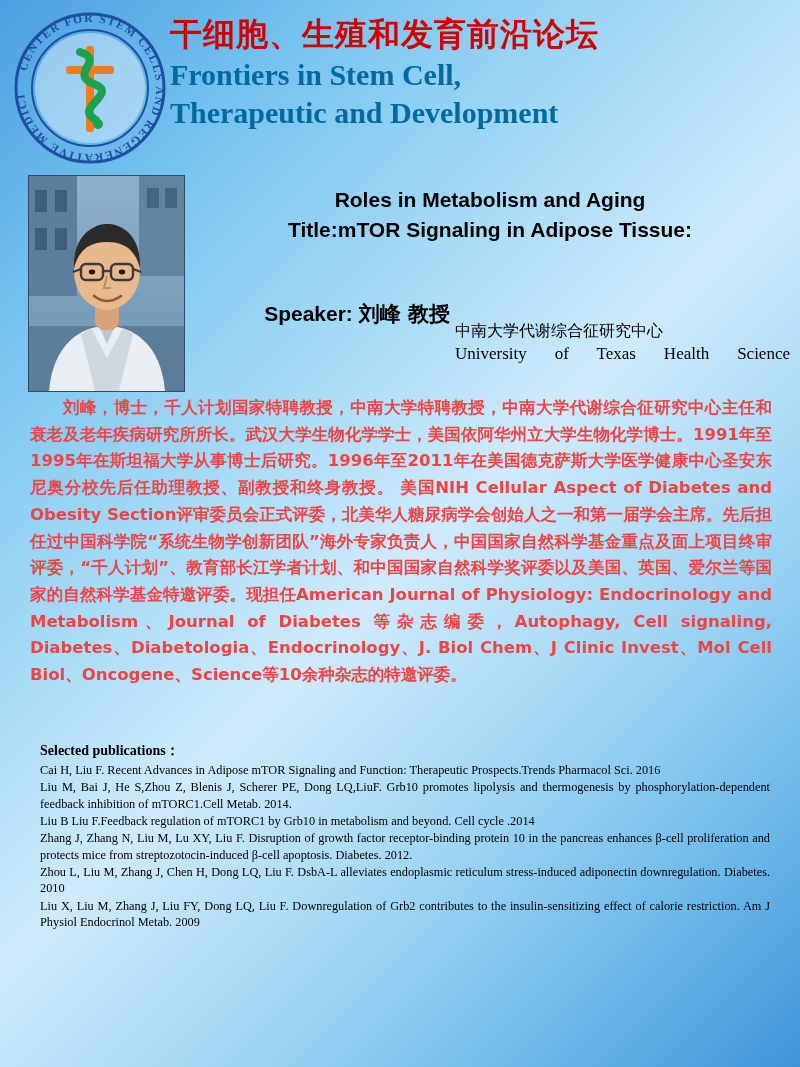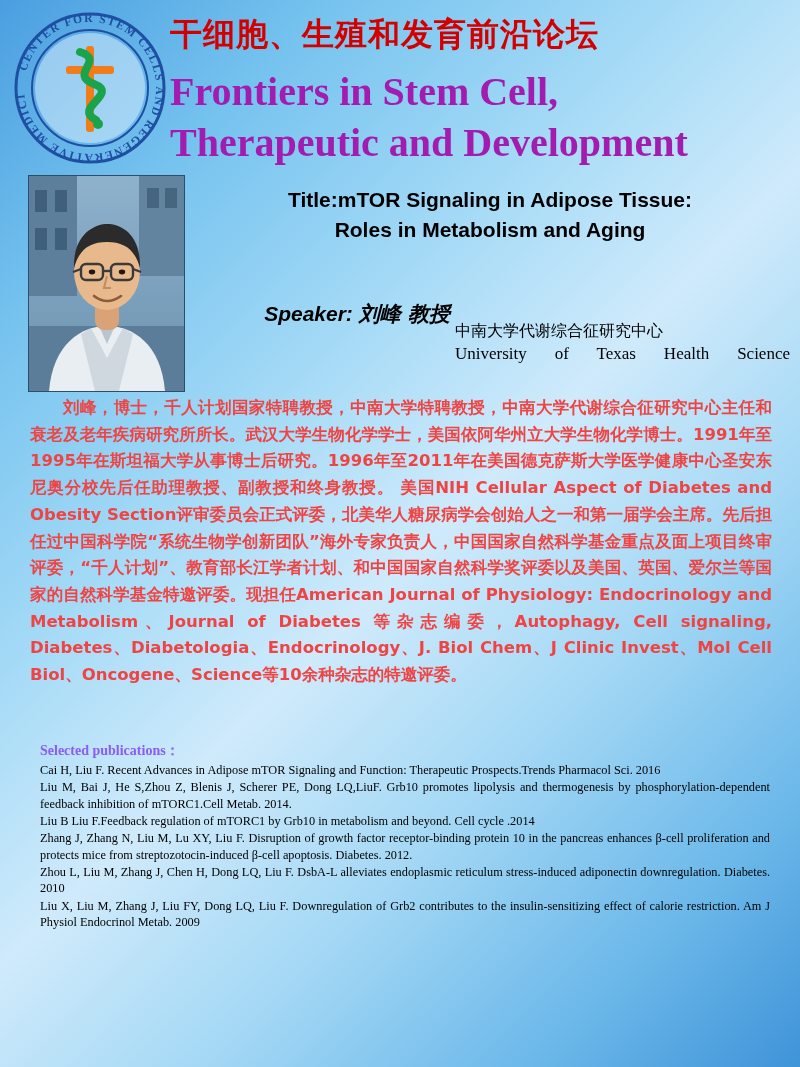--- a/index.html
+++ b/index.html
@@ -43,24 +43,24 @@
     font-family: "DejaVu Sans", sans-serif;
     font-weight: bold;
     font-size: 32px;
     color: #d40000;
     letter-spacing: 1px;
     line-height: 1.25;
   }
   .title-en {
     font-family: "Liberation Serif", serif;
     font-weight: bold;
-    font-size: 40px;
-    color: #a21caf;
+    font-size: 30px;
+    color: #0369a1;
     line-height: 1.28;
-    margin-top: 12px;
+    margin-top: 2px;
   }
 
   
   .photo {
     position: absolute;
     left: 28px;
     top: 175px;
     width: 155px;
     height: 215px;
     border: 1px solid #2a4f6a;
@@ -84,21 +84,20 @@
   .speaker-line {
     position: absolute;
     left: 200px;
     top: 300px;
     width: 250px;
     text-align: right;
     font-family: "Liberation Sans", sans-serif;
     font-weight: bold;
     font-size: 21px;
     color: #000;
-    font-style: italic;
   }
   .speaker-cn {
     font-family: "DejaVu Sans", sans-serif;
     font-weight: bold;
   }
   .affil {
     position: absolute;
     left: 455px;
     top: 283px;
     width: 335px;
@@ -135,21 +134,21 @@
   }
 
   
   .pubs-heading {
     position: absolute;
     left: 40px;
     top: 742px;
     font-family: "Liberation Serif", serif;
     font-weight: bold;
     font-size: 14px;
-    color: #8b5cf6;
+    color: #000000;
   }
   .pubs {
     position: absolute;
     left: 40px;
     top: 762px;
     width: 730px;
     font-family: Liberation Serif, serif;
     font-size: 12.3px;
     line-height: 1.33;
     color: #000;
@@ -246,22 +245,22 @@
 
       <ellipse cx="63" cy="96" rx="3.2" ry="2.4" fill="#23160f"></ellipse>
       <ellipse cx="93" cy="96" rx="3.2" ry="2.4" fill="#23160f"></ellipse>
 
       <path d="M78 100 L75 112 L82 112" fill="none" stroke="#c08d63" stroke-width="2"></path>
       <path d="M65 120 Q 78 130, 92 120" fill="none" stroke="#8d5a3b" stroke-width="2.6" stroke-linecap="round"></path>
     </svg>
   </div>
 
   <div class="talk-title">
+    <div>Roles in Metabolism and Aging</div>
     <div>Title:mTOR Signaling in Adipose Tissue:</div>
-    <div>Roles in Metabolism and Aging</div>
   </div>
 
   <div class="speaker-line">
     <span>Speaker:</span>
     <span class="speaker-cn">刘峰 教授</span>
   </div>
 
   <div class="affil">
     <div class="cn">中南大学代谢综合征研究中心</div>
     <div class="en">University of Texas Health Science</div>

